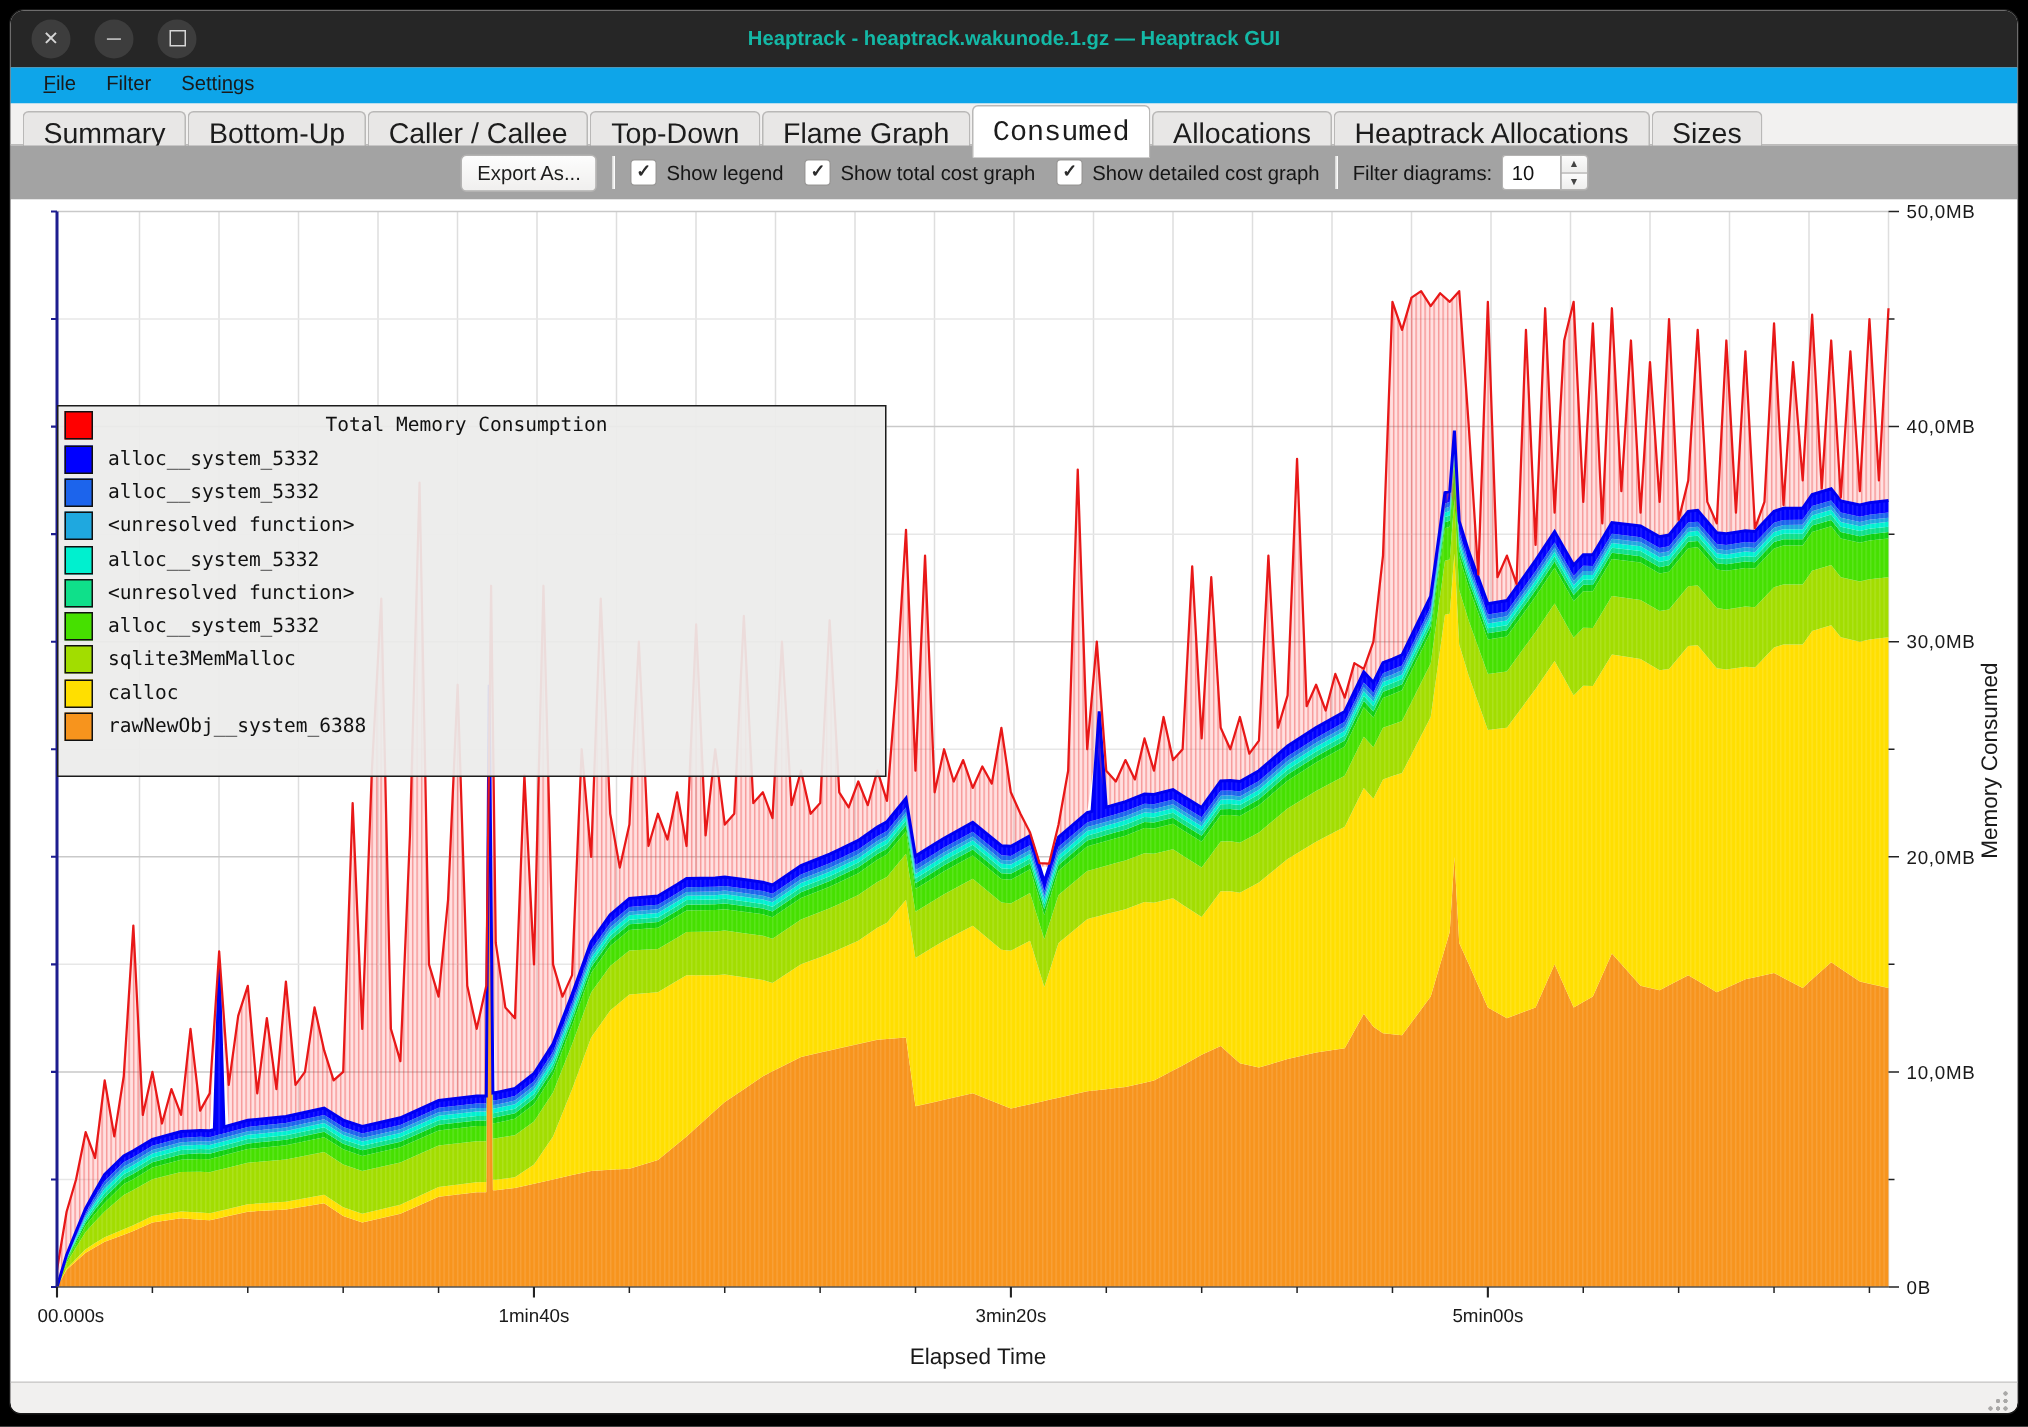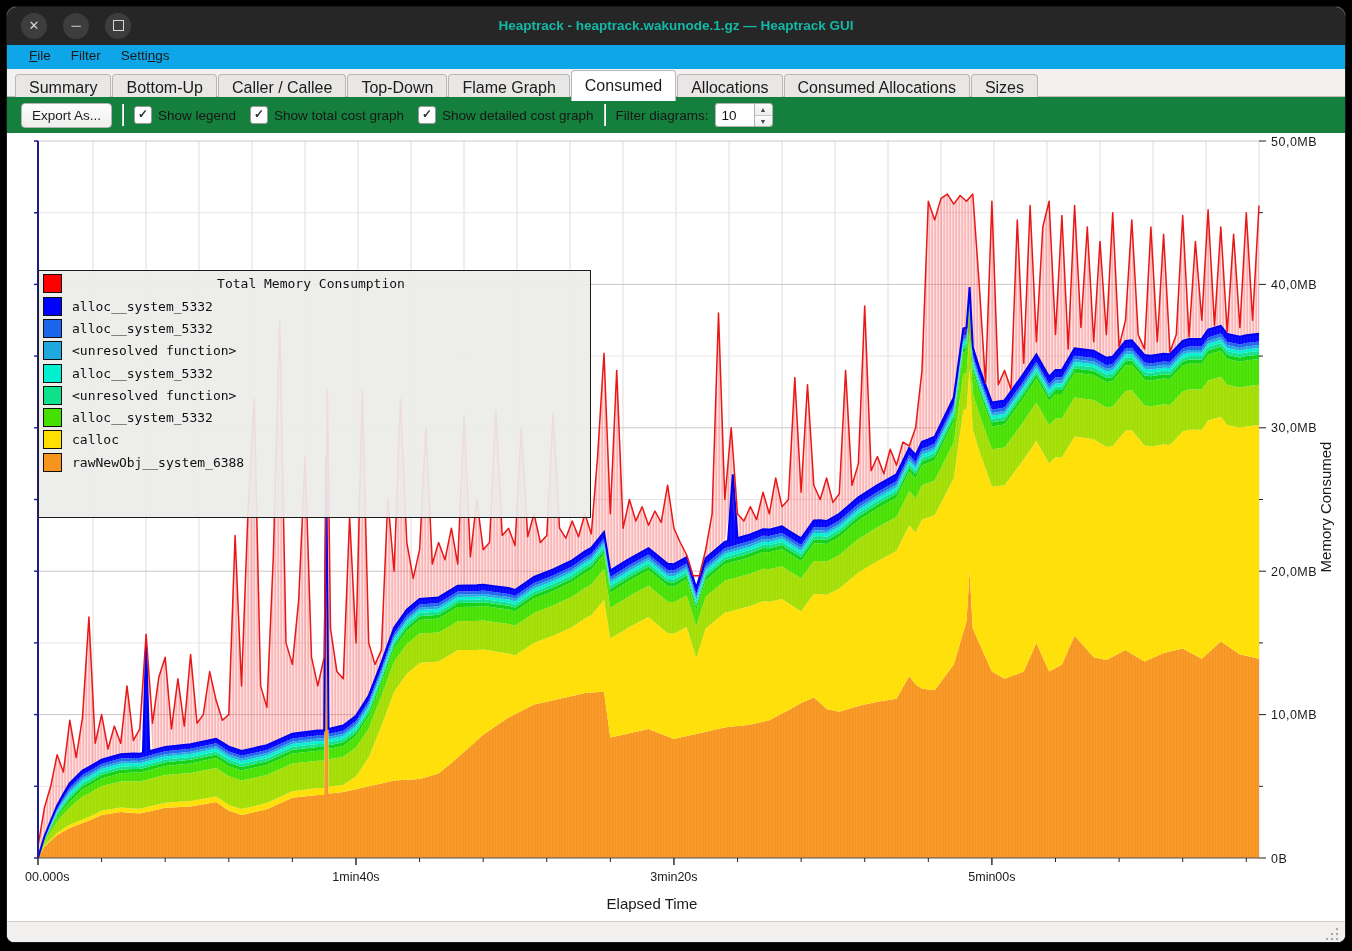--- a/index.html
+++ b/index.html
@@ -13,26 +13,26 @@
   #title-text{position:absolute;left:0;right:0;top:0;height:38px;line-height:38px;text-align:center;
     color:#14b8a6;font-weight:bold;font-size:13.5px;}
   .maxglyph{display:inline-block;width:9px;height:9px;border:1.5px solid #d6d6d6;vertical-align:middle;margin-top:-3px;}
   
   #menubar{position:absolute;left:0;top:38px;width:100%;height:24px;background:#0ea5e9;}
   .menu-item{display:inline-block;padding:3px 10px;font-size:13.5px;color:#1a1a1a;}
   .menu-item:first-child{margin-left:12px;}
   
   #tabbar{position:absolute;left:0;top:62px;width:100%;height:28px;background:#f2f1f0;
     border-bottom:1px solid #bdbcbb;box-sizing:border-box;padding-left:8px;}
-  .tab{display:inline-block;position:relative;top:3px;padding:4px 13px 6px 13px;font-size:16px;color:#1c1c1c;
+  .tab{display:inline-block;position:relative;top:3px;padding:4px 13px 6px 13px;font-size:19px;color:#1c1c1c;
     background:#e8e7e6;border:1px solid #b9b8b7;border-bottom:none;border-radius:4px 4px 0 0;margin-right:1px;}
-  .tab.active{background:#ffffff;top:1px;padding-top:6px;z-index:2;}
-  
-  #toolbar{position:absolute;left:0;top:90px;width:100%;height:36px;background:#15803d;
-    display:flex;align-items:center;gap:10px;padding-left:14px;box-sizing:border-box;}
+  .tab.active{background:#ffffff;top:1px;padding-top:6px;z-index:2;font-family:Liberation Mono, monospace;}
+  
+  #toolbar{position:absolute;left:0;top:90px;width:100%;height:36px;background:#a3a3a3;
+    display:flex;align-items:center;gap:10px;padding-left:14px;box-sizing:border-box;justify-content:center;}
   #export-btn{font-size:13.5px;color:#1c1c1c;padding:4px 10px;border:1px solid #b4b3b2;border-radius:4px;
     background:linear-gradient(#fdfdfd,#f0efee);}
   .tsep{width:1px;height:22px;background:#dadad9;border-right:1px solid #fbfbfb;}
   .cbwrap{display:flex;align-items:center;gap:6px;font-size:13.5px;color:#161616;}
   .cbox{width:16px;height:16px;background:#fff;border:1px solid #9a9998;border-radius:3px;
     text-align:center;line-height:15px;font-size:12px;color:#2c2c2c;font-weight:bold;}
   #spin{display:flex;align-items:stretch;height:24px;border-radius:10px;}
   #spin input{width:30px;border:1px solid #b4b3b2;border-right:none;border-radius:3px 0 0 3px;
     font-size:13.5px;padding-left:6px;color:#111;background:#fff;outline:none;}
   #spin .arrows{display:flex;flex-direction:column;width:17px;border:1px solid #b4b3b2;border-radius:0 3px 3px 0;overflow:hidden;}
@@ -68,21 +68,21 @@
 
   <div id="titlebar">
     <div class="winbtn" style="left:14px;"><span>✕</span></div>
     <div class="winbtn" style="left:56px;"><span>─</span></div>
     <div class="winbtn" style="left:98px;"><span class="maxglyph"></span></div>
     <div id="title-text">Heaptrack - heaptrack.wakunode.1.gz — Heaptrack GUI</div>
   </div>
 
   <div id="menubar"><span class="menu-item"><u>F</u>ile</span><span class="menu-item">Filter</span><span class="menu-item">Setti<u>n</u>gs</span></div>
 
-  <div id="tabbar"><span class="tab">Summary</span><span class="tab">Bottom-Up</span><span class="tab">Caller / Callee</span><span class="tab">Top-Down</span><span class="tab">Flame Graph</span><span class="tab active">Consumed</span><span class="tab">Allocations</span><span class="tab">Consumed Allocations</span><span class="tab">Sizes</span></div>
+  <div id="tabbar"><span class="tab">Summary</span><span class="tab">Bottom-Up</span><span class="tab">Caller / Callee</span><span class="tab">Top-Down</span><span class="tab">Flame Graph</span><span class="tab active">Consumed</span><span class="tab">Allocations</span><span class="tab">Heaptrack Allocations</span><span class="tab">Sizes</span></div>
 
   <div id="toolbar">
     <button id="export-btn">Export As...</button>
     <div class="tsep"></div>
     <span id="cb-slot" style="display:flex;gap:14px;align-items:center;">
         <span class="cbwrap">
           <span class="cbox">✓</span>
           <span>Show legend</span>
         </span>
         <span class="cbwrap">
@@ -253,20 +253,24 @@
         </div>
         <div class="lrow">
           <span class="lswatch" style="background: rgb(15, 224, 138);"></span>
           <span class="llabel">&lt;unresolved function&gt;</span>
         </div>
         <div class="lrow">
           <span class="lswatch" style="background: rgb(70, 224, 0);"></span>
           <span class="llabel">alloc__system_5332</span>
         </div>
         <div class="lrow">
+          <span class="lswatch" style="background: rgb(162, 221, 0);"></span>
+          <span class="llabel">sqlite3MemMalloc</span>
+        </div>
+        <div class="lrow">
           <span class="lswatch" style="background: rgb(255, 223, 0);"></span>
           <span class="llabel">calloc</span>
         </div>
         <div class="lrow">
           <span class="lswatch" style="background: rgb(247, 148, 29);"></span>
           <span class="llabel">rawNewObj__system_6388</span>
         </div>
       </div>
   </div>
 

